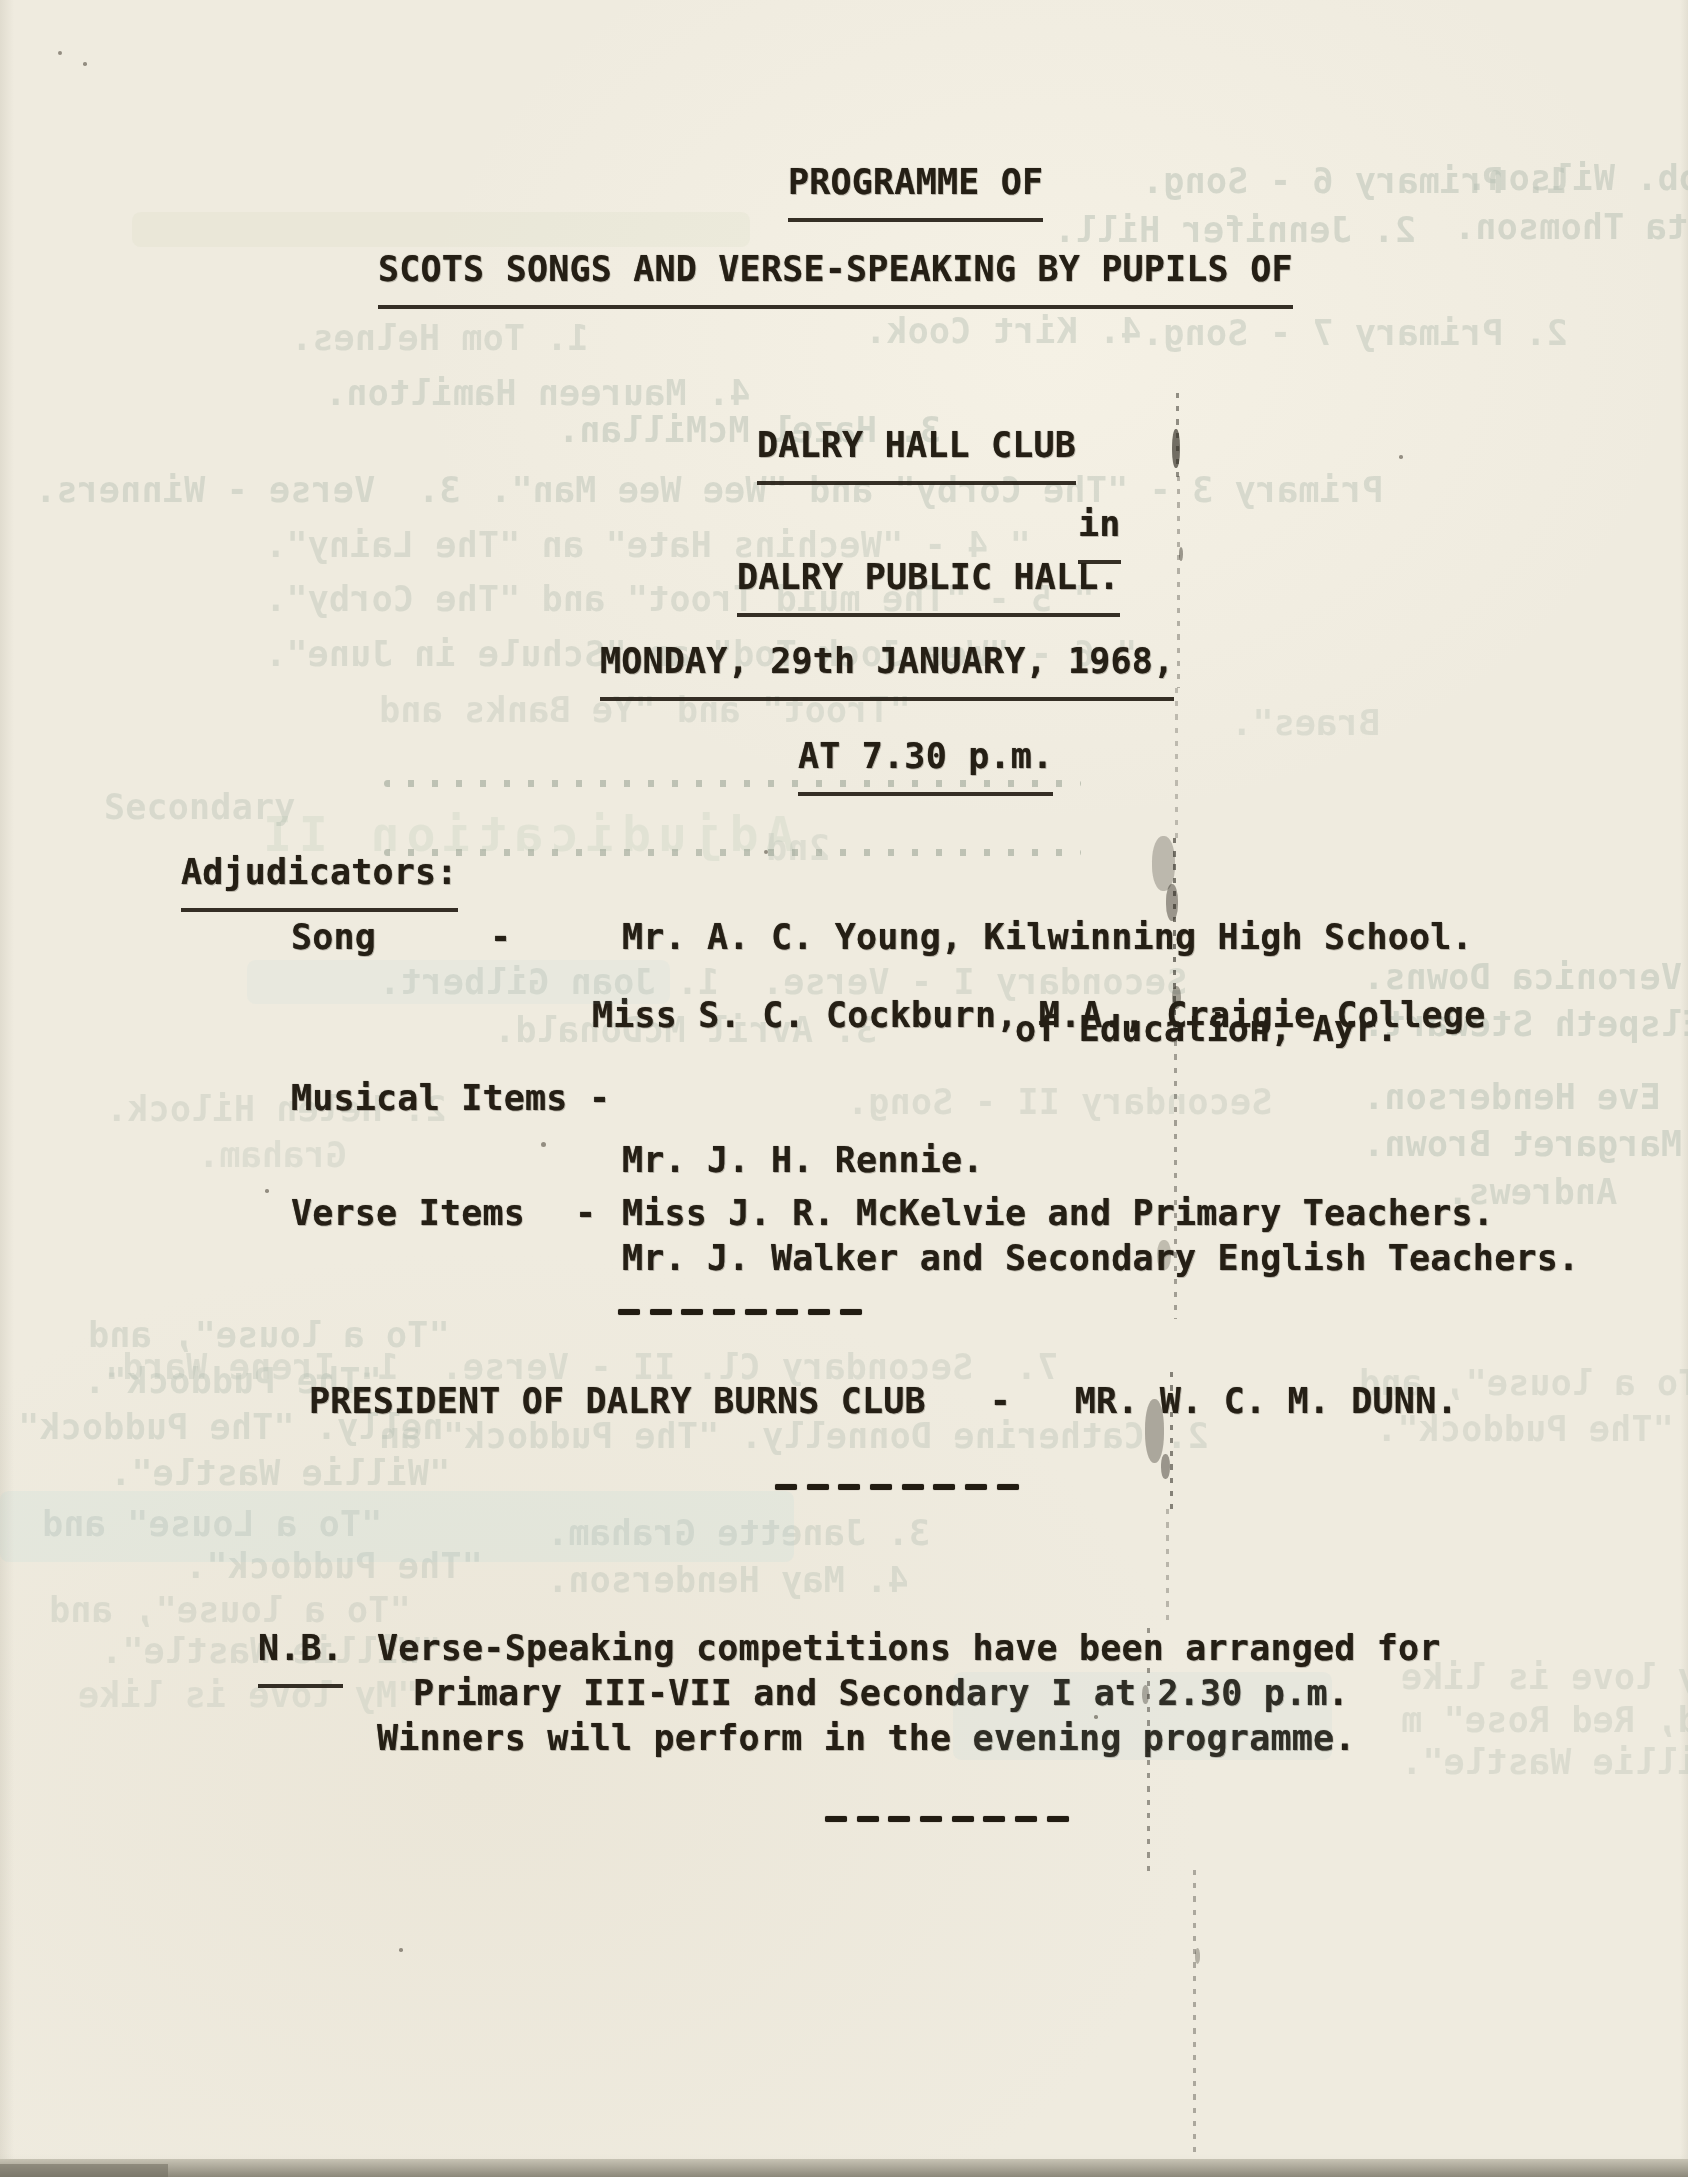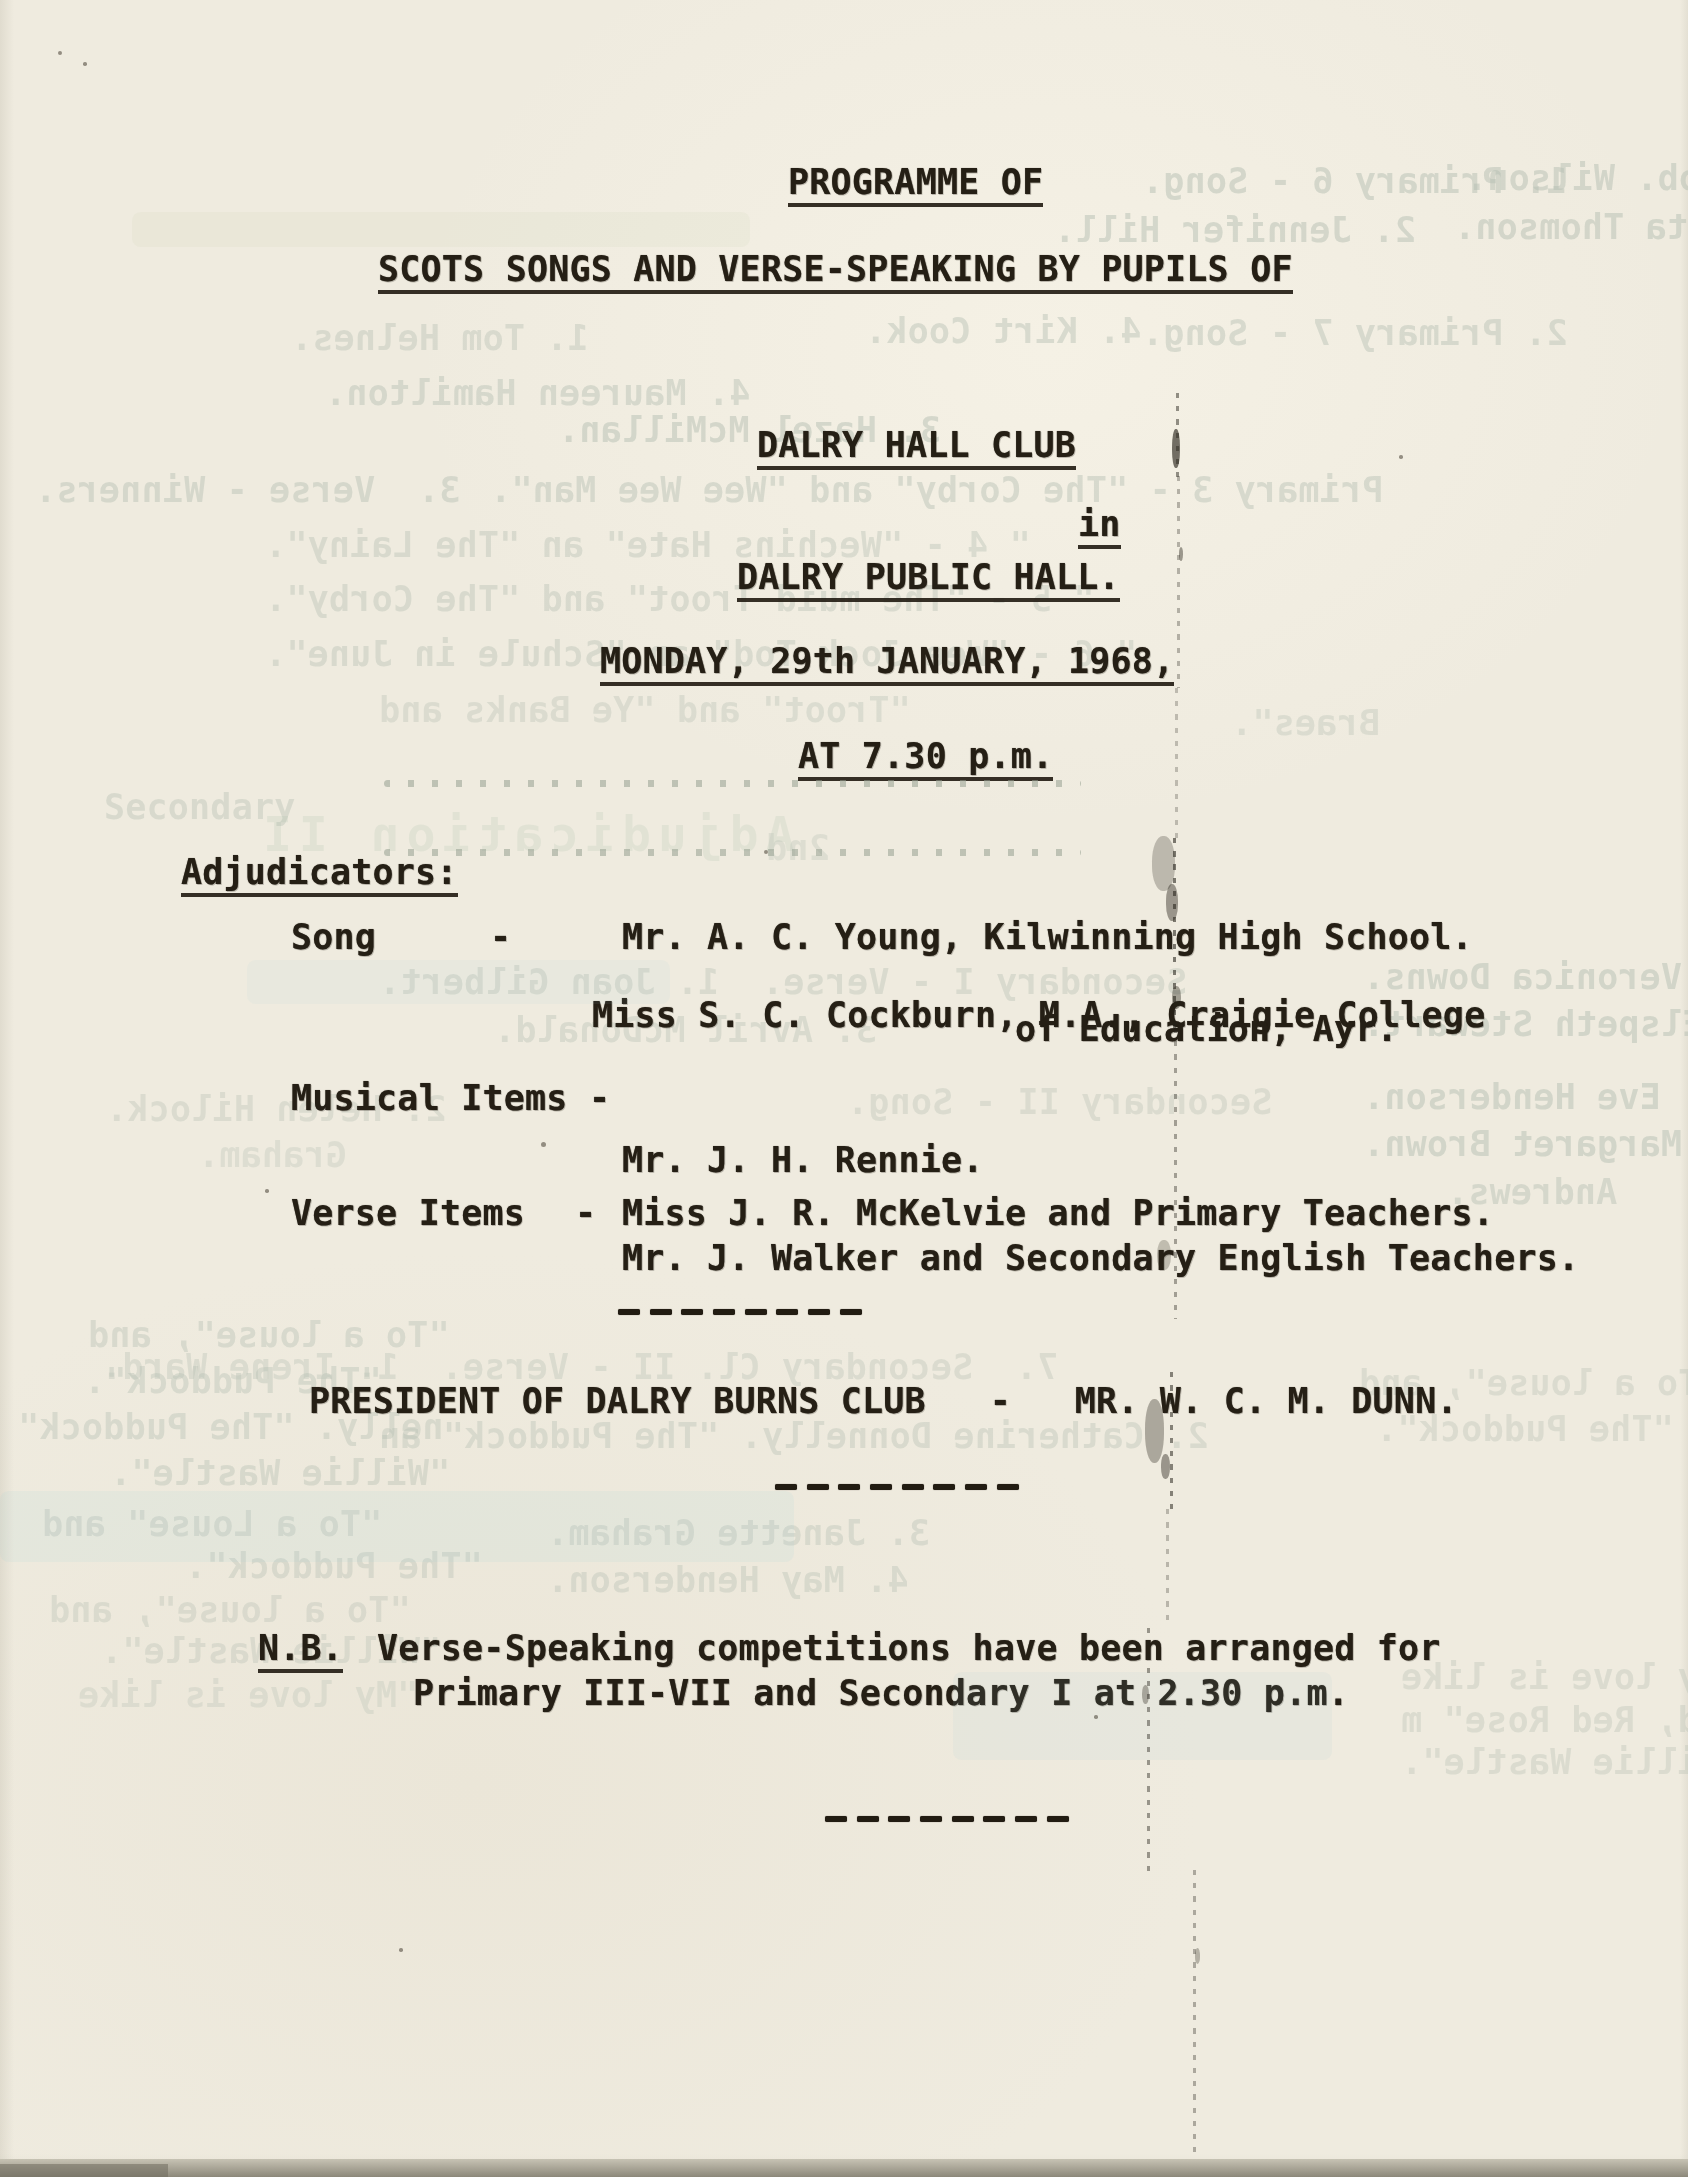--- a/index.html
+++ b/index.html
@@ -12,21 +12,21 @@
       linear-gradient(0deg, rgba(170,165,150,.20) 0px, rgba(170,165,150,0) 23px),
       radial-gradient(1059px 794px at 62% 16%, #f5f1e5 0%, rgba(245,241,229,0) 60%),
       radial-gradient(1323px 970px at 28% 82%, #ebe6d8 0%, rgba(235,230,216,0) 55%),
       #efebdf;
   }
   .line{
     position:absolute;font-size:35px;font-weight:bold;color:#251f15;
     letter-spacing:0.2px;white-space:pre;line-height:1.05;
     text-shadow:0 0 0.9px rgba(37,31,21,.7), 0.9px 0.9px 0 rgba(37,31,21,.22);
   }
-  .ul{border-bottom:4.4px solid rgba(32,26,17,.9);padding-bottom:2px;}
+  .ul{border-bottom:4.4px solid rgba(32,26,17,.9);padding-bottom:17px;}
   .bleed{
     position:absolute;font-size:35px;font-weight:bold;color:#b7c0b4;
     white-space:pre;line-height:1;letter-spacing:0.2px;
   }
   .mir{transform:scaleX(-1);}
   .big{font-size:48px;letter-spacing:7px;color:#9fb8a2;}
   .dotrow{
     position:absolute;height:7px;border-radius:3.5px;
     background:repeating-linear-gradient(90deg, rgba(150,160,145,.55) 0 6.2px, rgba(150,160,145,0) 6.2px 24px);
   }
@@ -125,20 +125,21 @@
   <div class="line" style="left:291px;top:1195px;">Verse Items</div>
   <div class="line" style="left:575px;top:1195px;">-</div>
   <div class="line" style="left:622px;top:1195px;">Miss J. R. McKelvie and Primary Teachers.</div>
   <div class="line" style="left:622px;top:1240px;">Mr. J. Walker and Secondary English Teachers.</div>
 
   <div class="line" style="left:309px;top:1383px;">PRESIDENT OF DALRY BURNS CLUB   -   MR. W. C. M. DUNN.</div>
 
   <div class="line ul" style="left:258px;top:1630px;">N.B.</div>
   <div class="line" style="left:377px;top:1630px;">Verse-Speaking competitions have been arranged for</div>
   <div class="line" style="left:377px;top:1675px;margin-left:36px;">Primary III-VII and Secondary I at 2.30 p.m.</div>
+  <div class="line" style="left:377px;top:1720px;">Winners will perform in the evening programme.</div>
 
   <div id="artifactLayer">
       <div class="tint" style="left: 0px; top: 1491px; width: 794px; height: 71px; background: rgba(150, 205, 215, 0.1);"></div>
       <div class="tint" style="left: 953px; top: 1672px; width: 379px; height: 88px; background: rgba(150, 205, 215, 0.09);"></div>
       <div class="tint" style="left: 247px; top: 960px; width: 423px; height: 44px; background: rgba(150, 200, 220, 0.08);"></div>
       <div class="tint" style="left: 132px; top: 212px; width: 618px; height: 35px; background: rgba(210, 215, 190, 0.18);"></div>
       <div class="dotrow" style="left: 384px; top: 780px; width: 697px;"></div>
       <div class="dotrow" style="left: 384px; top: 849px; width: 697px;"></div>
       <div class="seprow" style="left: 618px; top: 1309px;">
         <div class="dash"></div>

